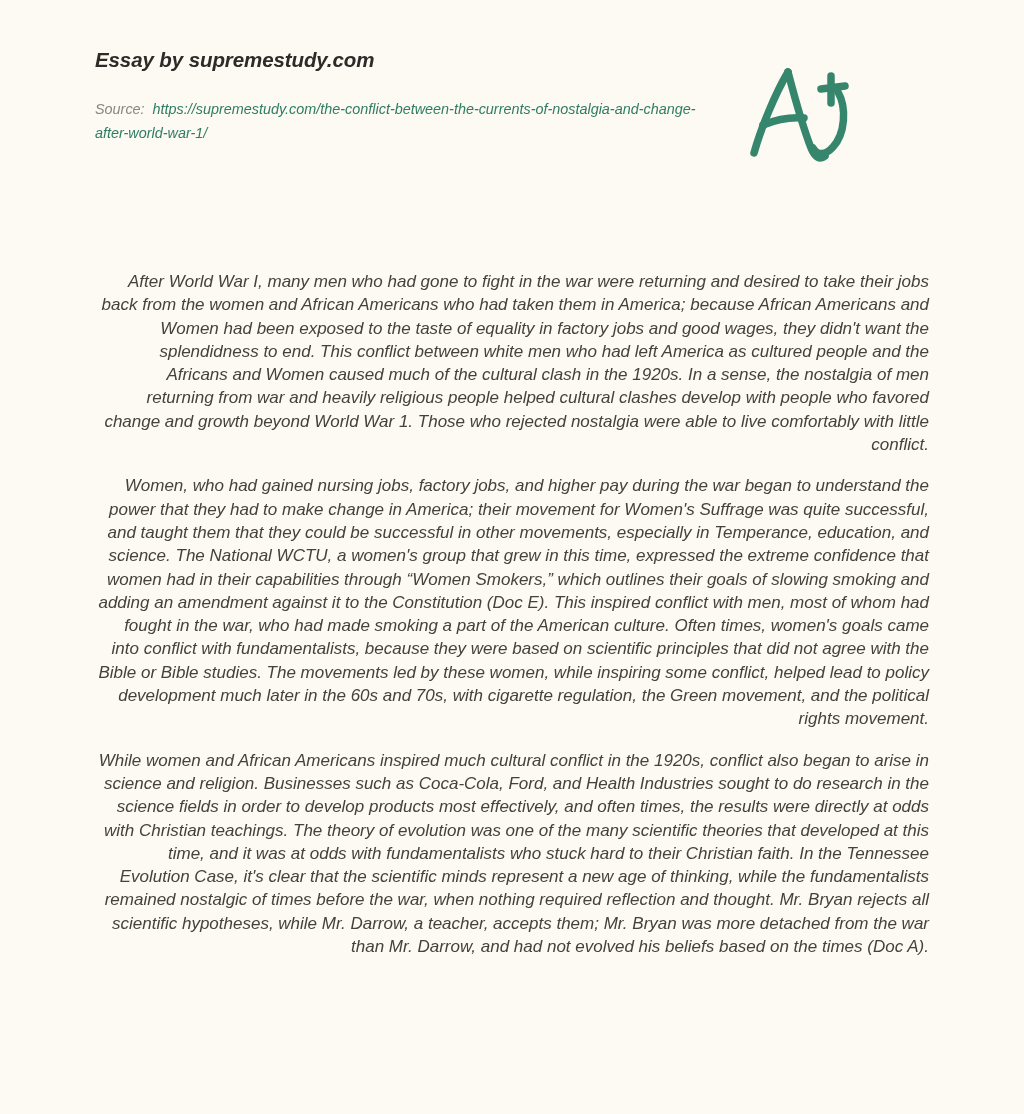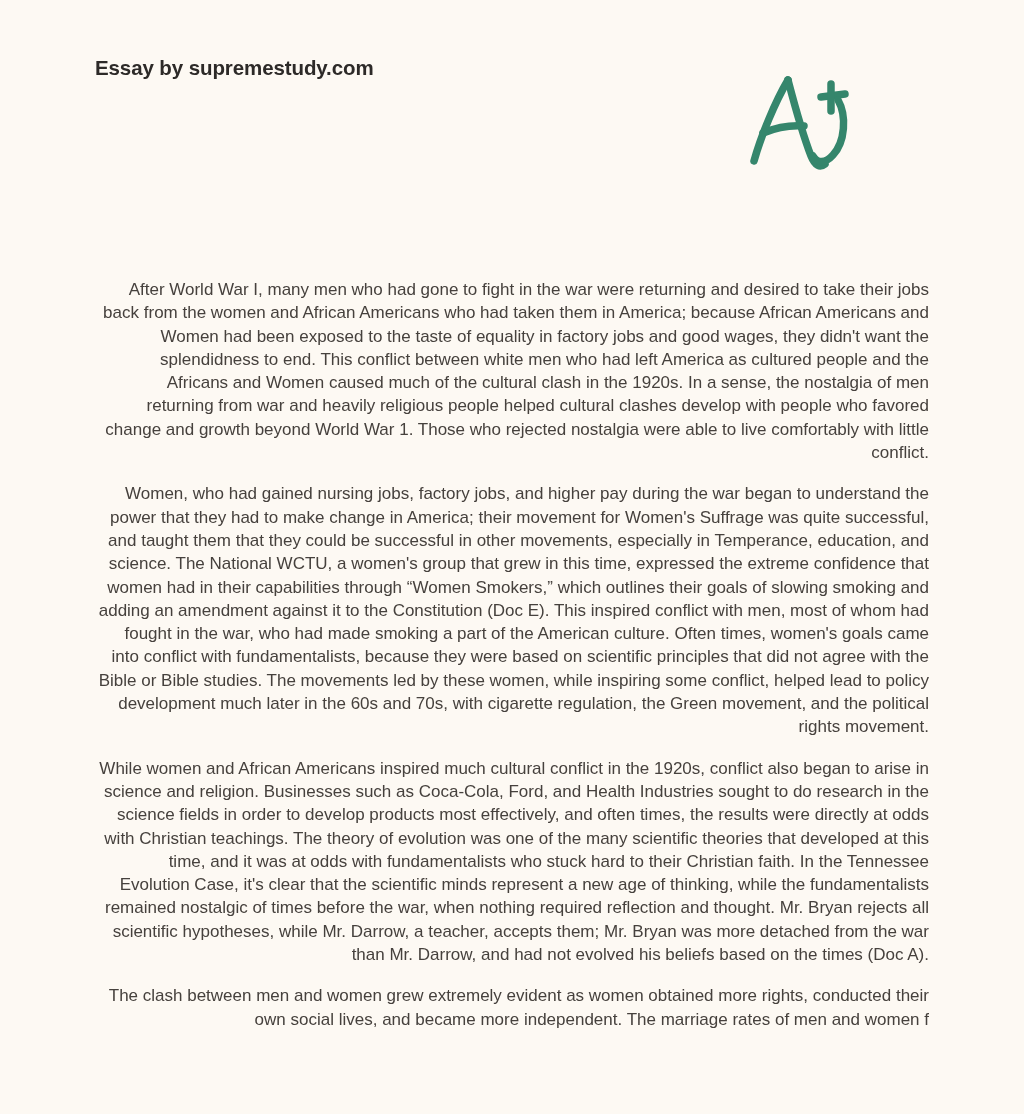--- a/index.html
+++ b/index.html
@@ -13,21 +13,22 @@
     font-family: "Liberation Sans", sans-serif;
     overflow: hidden;
     position: relative;
   }
 
   .page {
     position: relative;
     width: 1024px;
     height: 1114px;
     box-sizing: border-box;
-    padding: 12px 95px;
+    padding: 4px 95px;
+    font-style: italic;
   }
 
   
   .header {
     position: relative;
     padding-top: 44px;
     min-height: 150px;
   }
 
   .byline {
@@ -102,20 +103,24 @@
 </style>
 </head>
 <body>
 
 <div class="page">
 
   <div class="header">
 
     <div class="byline">Essay by supremestudy.com</div>
 
+    <div class="source-line">
+      <span class="source-label">Source:</span>
+      <span>&nbsp;</span><a class="source-url" href="#">https://supremestudy.com/the-conflict-between-the-currents-of-nostalgia-and-change-after-world-war-1/</a>
+    </div>
 
     <div class="logo">
       <svg viewBox="0 0 120 110" xmlns="http://www.w3.org/2000/svg" fill="none" stroke="#35866c" stroke-width="7.5" stroke-linecap="round" stroke-linejoin="round">
 
         <path d="M13 97 C20 72 34 38 47 16"></path>
         <path d="M47 16 C52 35 60 66 70 92 C74 102 79 104 84 100"></path>
         <path d="M22 69 C34 64 50 61 63 62"></path>
 
         <path d="M80 33 L104 30"></path>
         <path d="M90 20 L90 47"></path>
@@ -126,18 +131,17 @@
 
   </div>
 
   <div class="article">
 
 
     <div class="article-body">
       <p>After World War I, many men who had gone to fight in the war were returning and desired to take their jobs back from the women and African Americans who had taken them in America; because African Americans and Women had been exposed to the taste of equality in factory jobs and good wages, they didn't want the splendidness to end. This conflict between white men who had left America as cultured people and the Africans and Women caused much of the cultural clash in the 1920s. In a sense, the nostalgia of men returning from war and heavily religious people helped cultural clashes develop with people who favored change and growth beyond World War 1. Those who rejected nostalgia were able to live comfortably with little conflict.</p>
       <p>Women, who had gained nursing jobs, factory jobs, and higher pay during the war began to understand the power that they had to make change in America; their movement for Women's Suffrage was quite successful, and taught them that they could be successful in other movements, especially in Temperance, education, and science. The National WCTU, a women's group that grew in this time, expressed the extreme confidence that women had in their capabilities through “Women Smokers,” which outlines their goals of slowing smoking and adding an amendment against it to the Constitution (Doc E). This inspired conflict with men, most of whom had fought in the war, who had made smoking a part of the American culture. Often times, women's goals came into conflict with fundamentalists, because they were based on scientific principles that did not agree with the Bible or Bible studies. The movements led by these women, while inspiring some conflict, helped lead to policy development much later in the 60s and 70s, with cigarette regulation, the Green movement, and the political rights movement.</p>
       <p>While women and African Americans inspired much cultural conflict in the 1920s, conflict also began to arise in science and religion. Businesses such as Coca-Cola, Ford, and Health Industries sought to do research in the science fields in order to develop products most effectively, and often times, the results were directly at odds with Christian teachings. The theory of evolution was one of the many scientific theories that developed at this time, and it was at odds with fundamentalists who stuck hard to their Christian faith. In the Tennessee Evolution Case, it's clear that the scientific minds represent a new age of thinking, while the fundamentalists remained nostalgic of times before the war, when nothing required reflection and thought. Mr. Bryan rejects all scientific hypotheses, while Mr. Darrow, a teacher, accepts them; Mr. Bryan was more detached from the war than Mr. Darrow, and had not evolved his beliefs based on the times (Doc A).</p>
-      <p>The clash between men and women grew extremely evident as women obtained more rights, conducted their own social lives, and became more independent. The marriage rates of men and women f</p>
     </div>
 
   </div>
 
 </div>
 
 </body></html>

